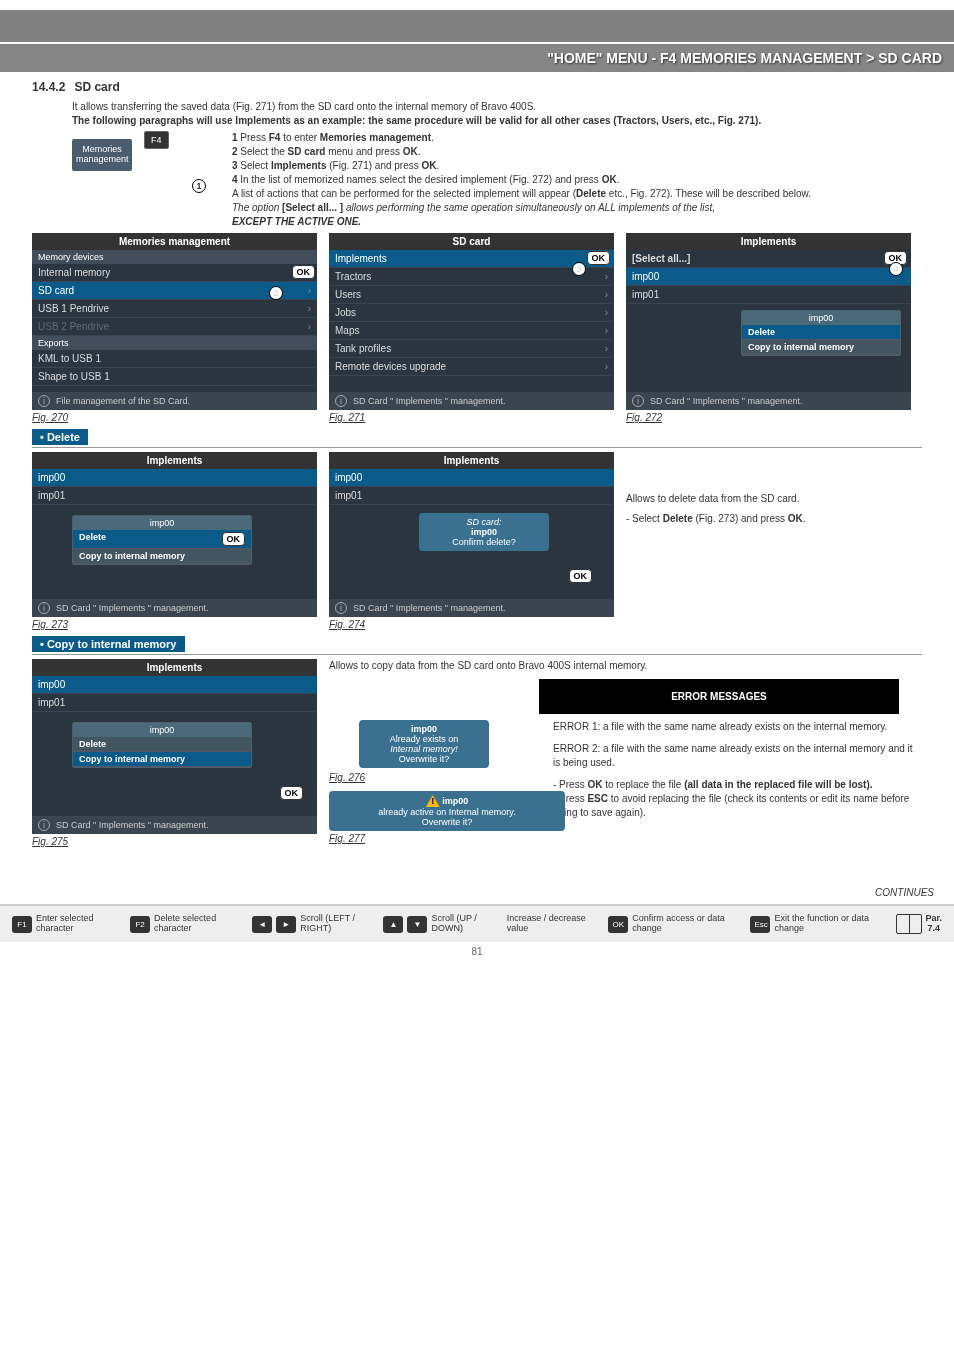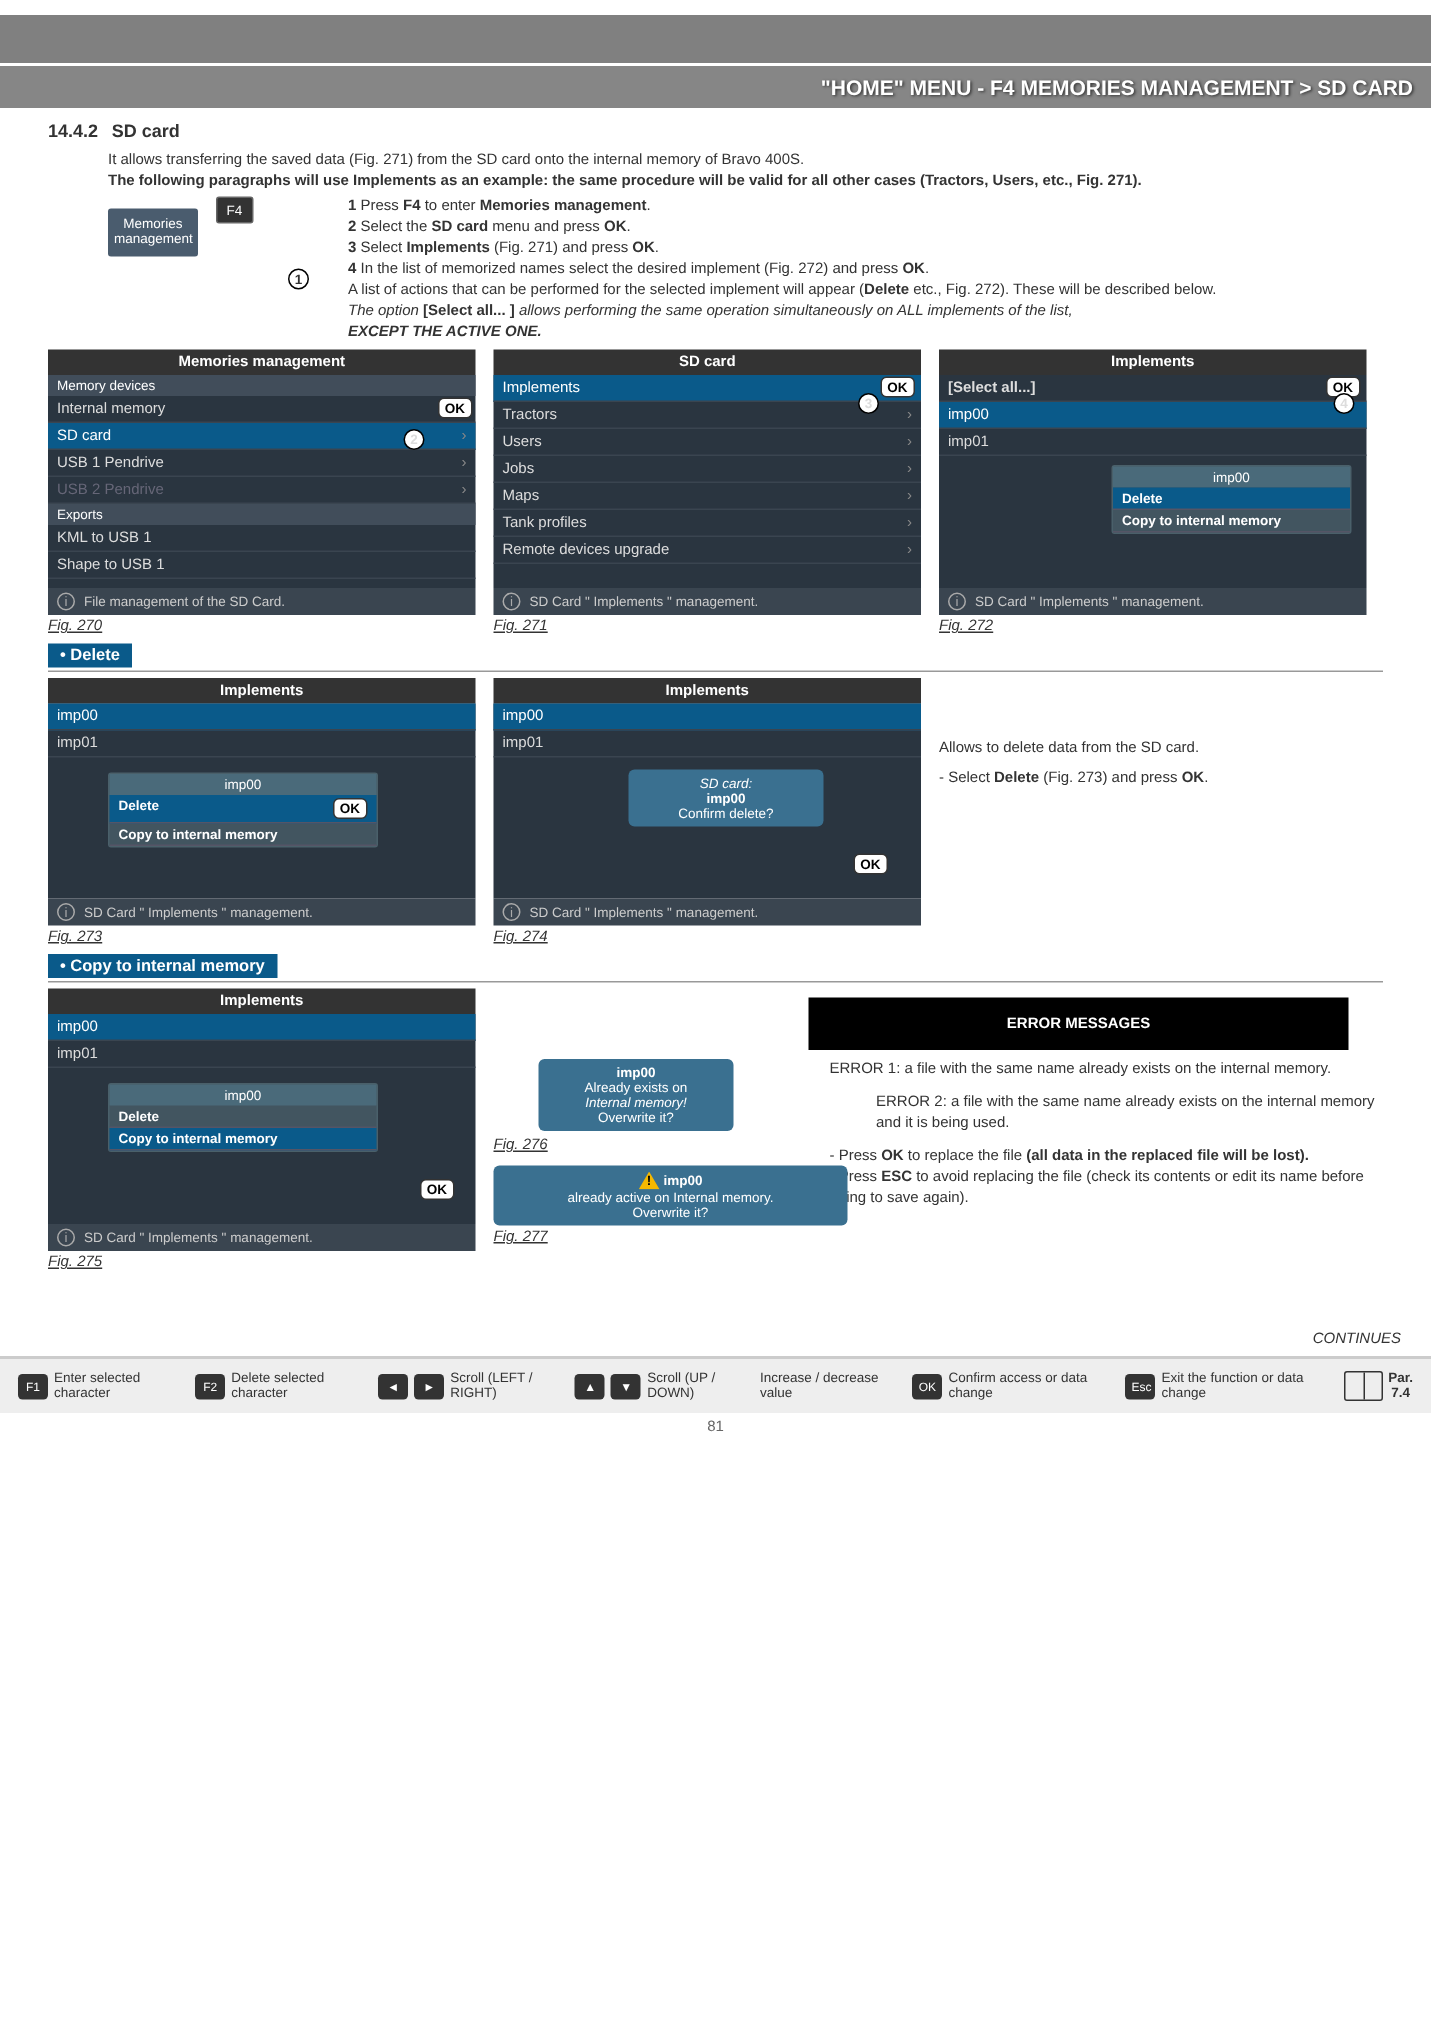--- a/index.html
+++ b/index.html
@@ -283,20 +283,21 @@
       </div>
       <div class="p-foot">
           <span class="info-i">i</span>
           <span>SD Card " Implements " management.</span>
         </div>
       <div class="fig">Fig. 275</div>
     </div>
 
     <div style="flex:1;">
       <div class="right-text">
+        <div>Allows to copy data from the SD card onto Bravo 400S internal memory.</div>
       </div>
 
       <div style="display:flex; gap:14px; margin-top:6px;">
         <div style="width:210px;">
           <div class="err-head" style="margin-left:210px; width:360px; position:relative; left:0;">ERROR MESSAGES</div>
         </div>
       </div>
 
       <div style="display:flex; gap:14px; margin-top:6px;">
 
@@ -313,21 +314,21 @@
             <span class="warnico">!</span>
             <span><b>imp00</b></span><br>
             <span>already active on Internal memory.</span><br>
             <span>Overwrite it?</span>
           </div>
           <div class="fig">Fig. 277</div>
         </div>
 
         <div class="right-text" style="flex:1;">
           <div style="margin-bottom:8px;">ERROR 1: a file with the same name already exists on the internal memory.</div>
-          <div style="margin-bottom:8px;margin-left:31px;">ERROR 2: a file with the same name already exists on the internal memory and it is being used.</div>
+          <div style="margin-bottom:8px;">ERROR 2: a file with the same name already exists on the internal memory and it is being used.</div>
           <div><span>- Press </span><b>OK</b><span> to replace the file </span><b>(all data in the replaced file will be lost).</b></div>
           <div><span>- Press </span><b>ESC</b><span> to avoid replacing the file (check its contents or edit its name before trying to save again).</span></div>
         </div>
       </div>
     </div>
   </div>
 </div>
 
 <div class="continues">CONTINUES</div>
 

